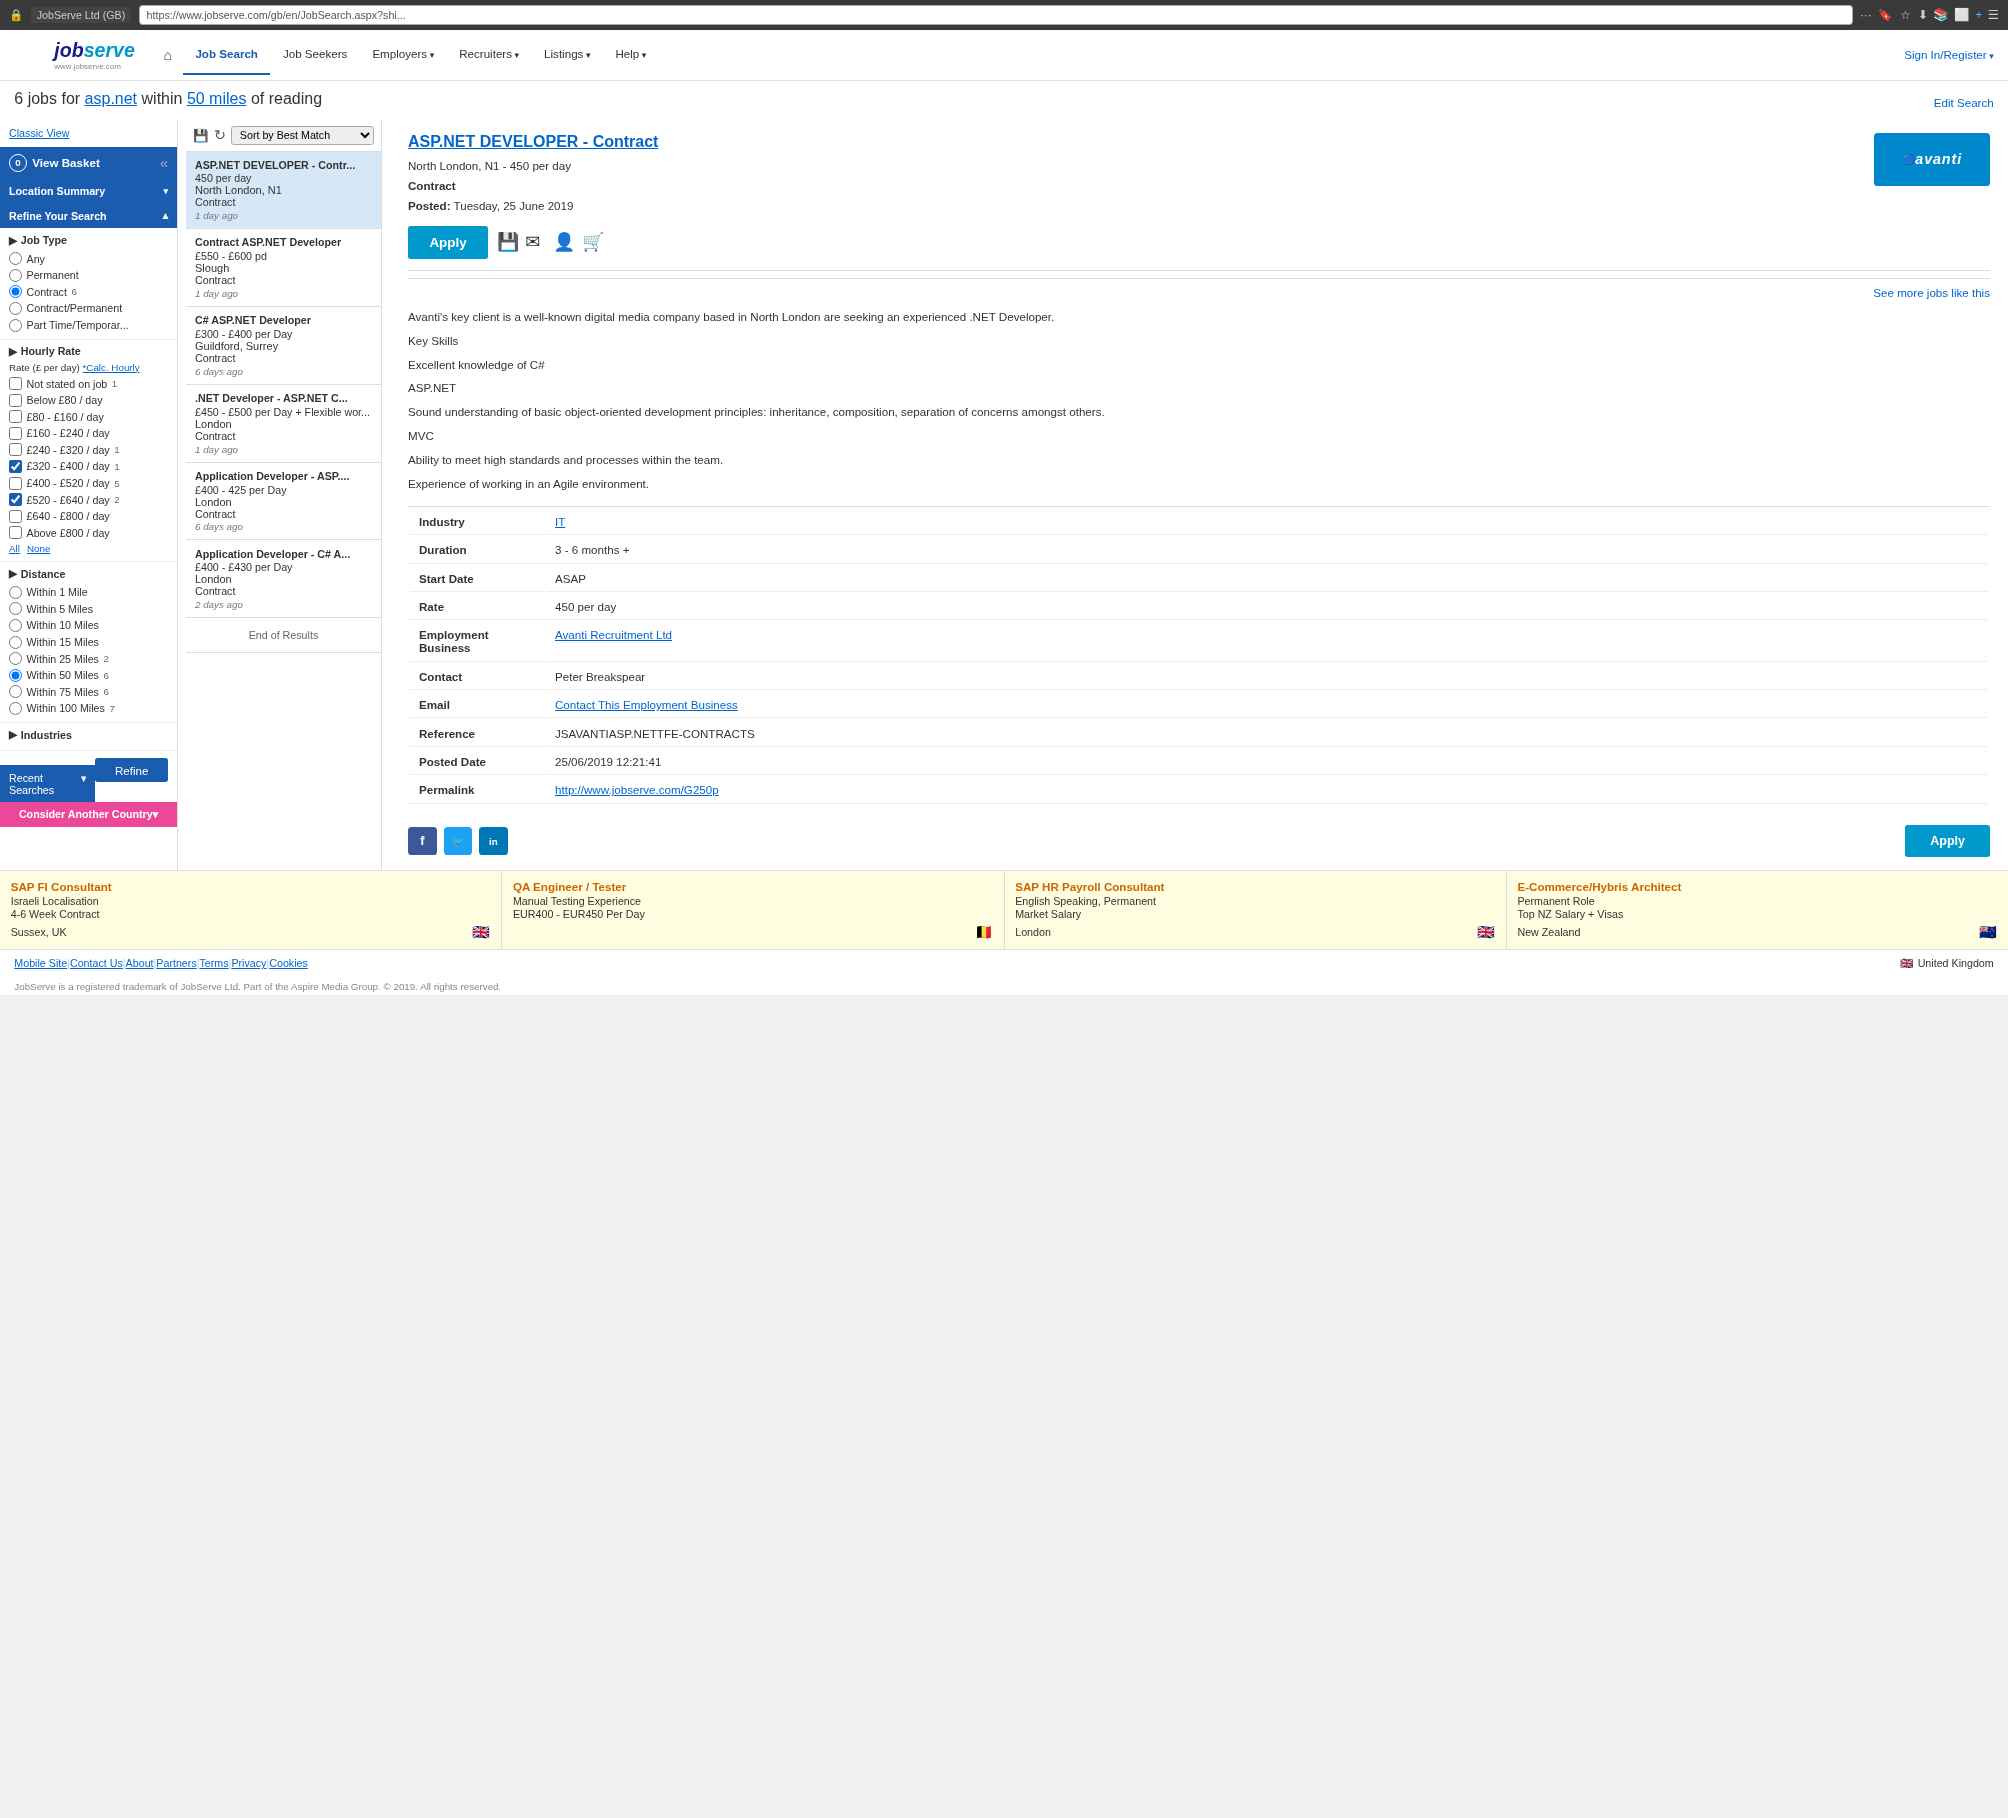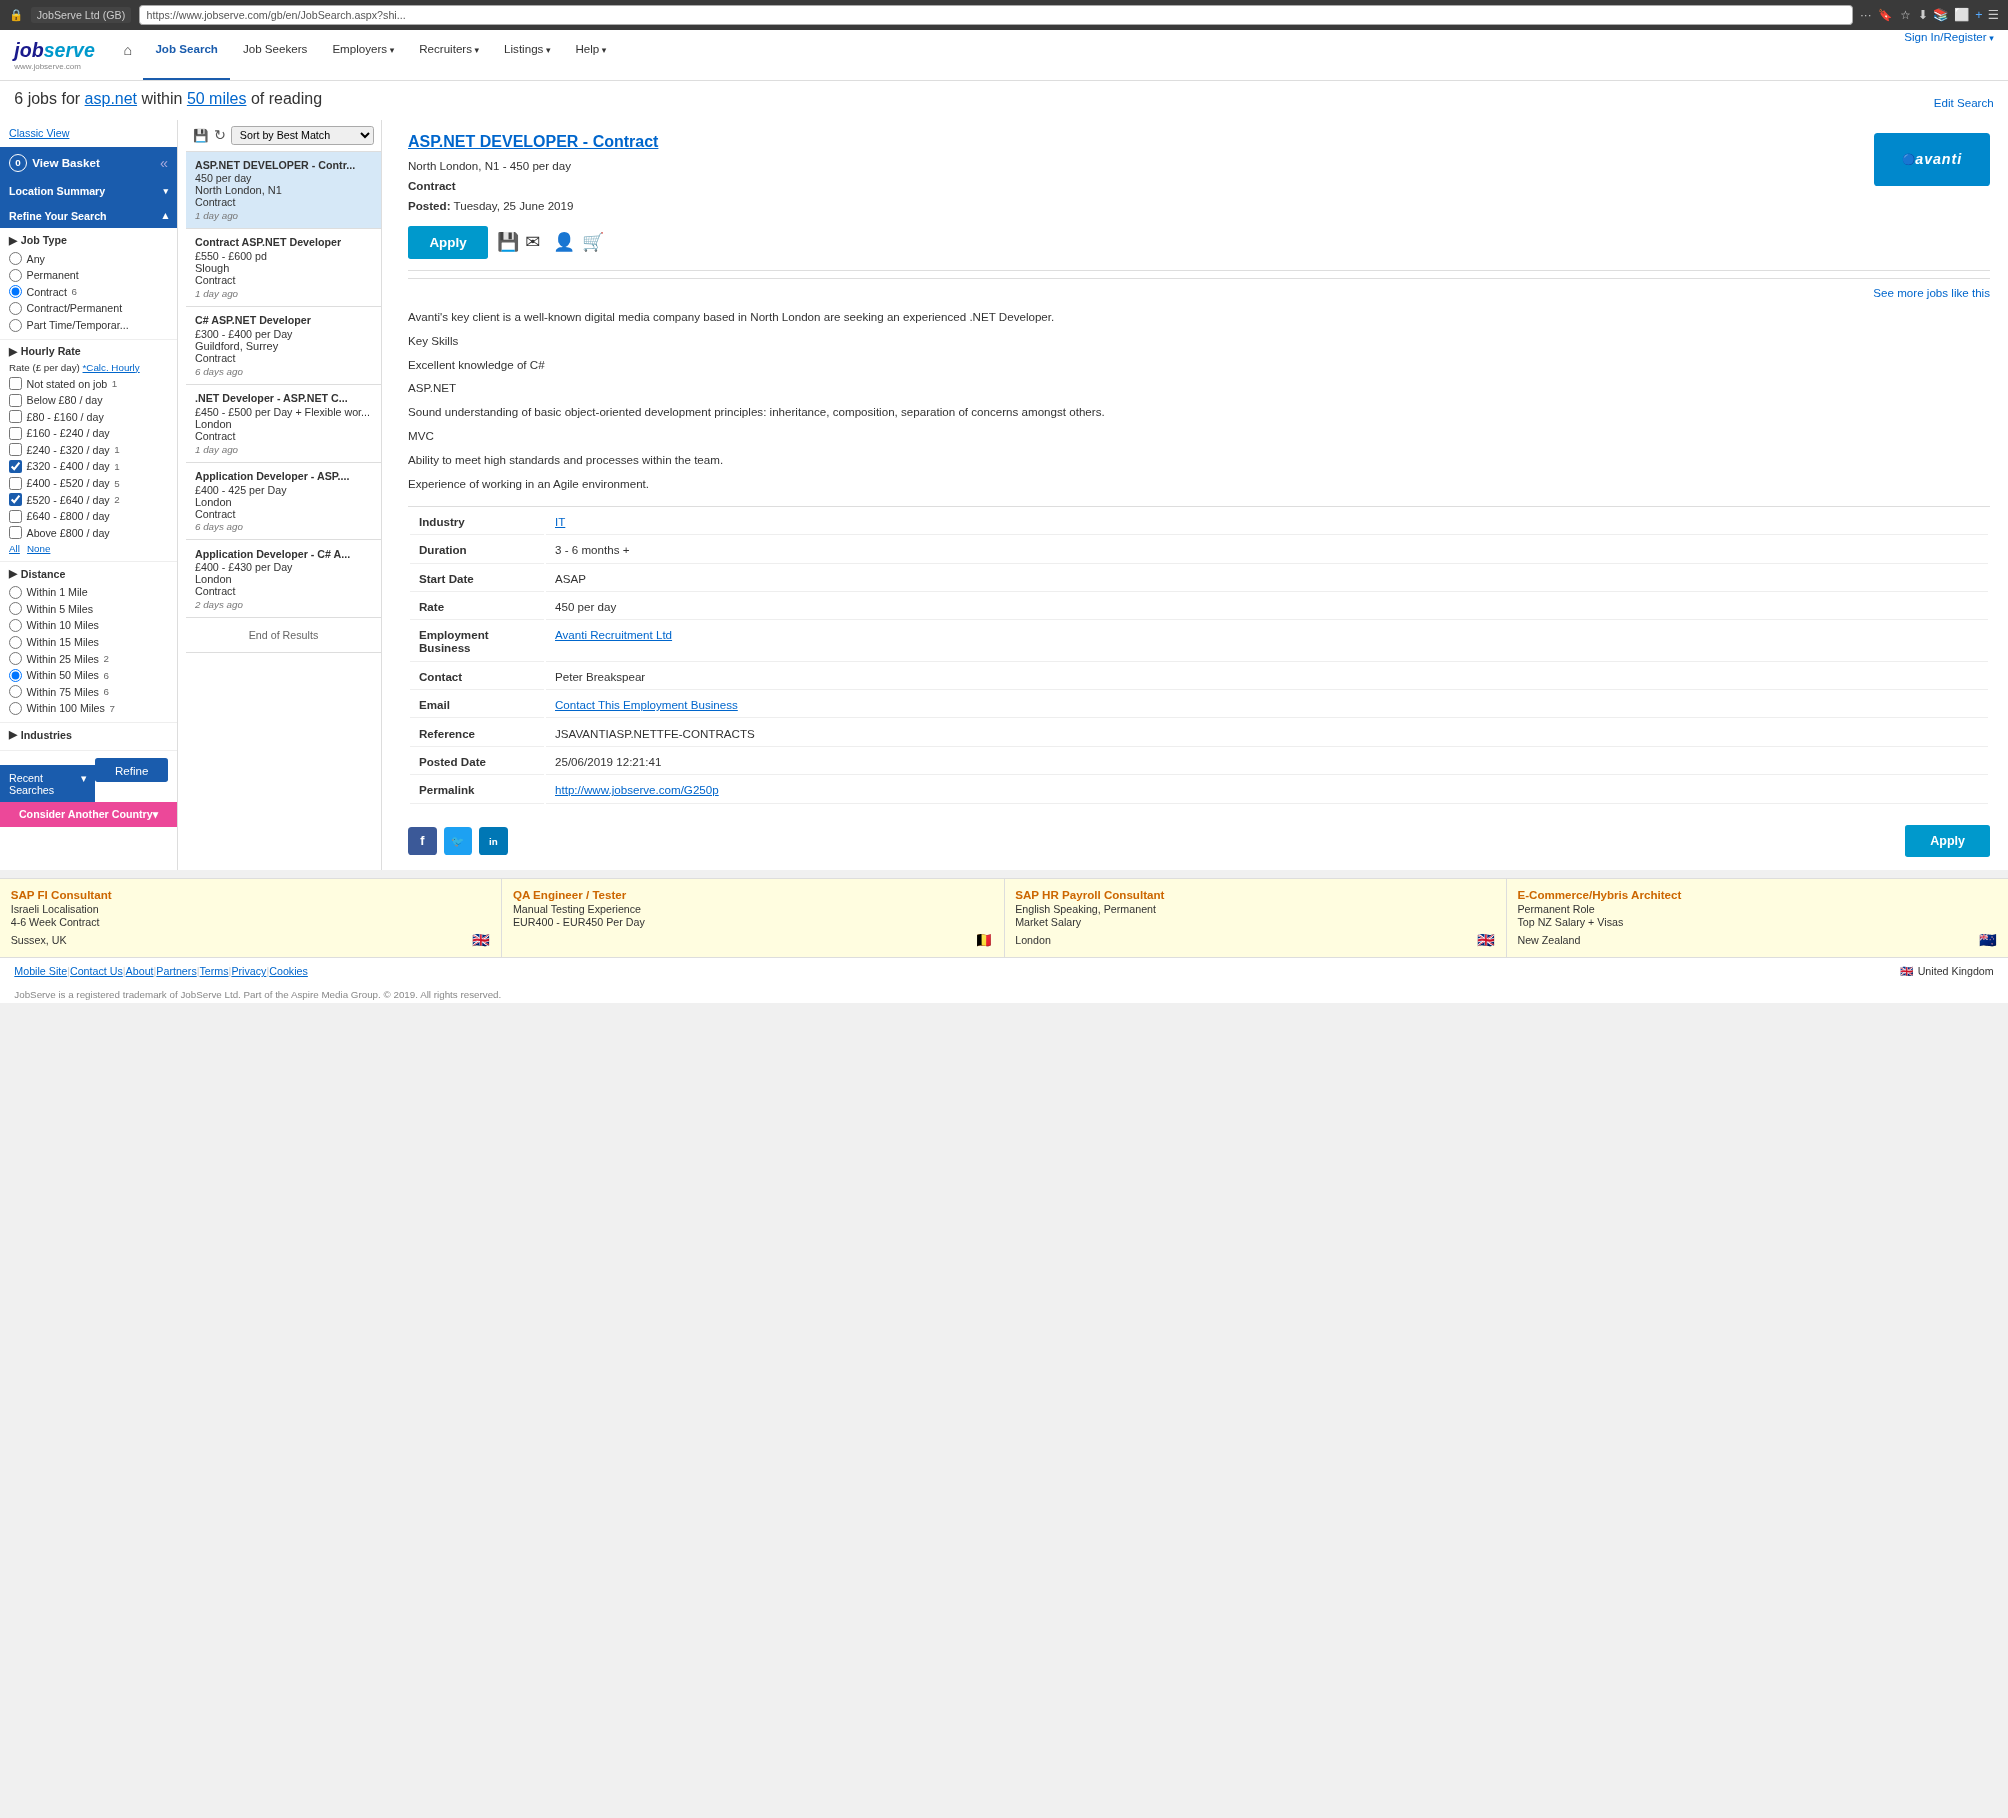--- a/index.html
+++ b/index.html
@@ -25,21 +25,23 @@
     .browser-icons { display: flex; gap: 5.3px; align-items: center; }
 
     
     .site-header {
       background: white;
       border-bottom: 0.9px solid #ddd;
       padding: 0 14.3px;
     }
     .nav-bar {
       display: flex;
+      align-items: center;
       gap: 0;
+      margin-left: 40px;
     }
     .logo-area {
       margin-right: 18px;
       padding: 9px 0;
     }
     .nav-home {
       padding: 12.5px 10.7px;
       color: #333;
       cursor: pointer;
       font-size: 14.3px;
@@ -286,21 +288,21 @@
       cursor: pointer;
       font-weight: bold;
     }
 
     
     .bottom-jobs-strip {
       display: flex;
       gap: 0;
       border-top: 1.8px solid #ddd;
       background: white;
-      margin-top: 8px;
+      margin-top: 0;
     }
     .bottom-job-card {
       flex: 1;
       padding: 9px 10.7px;
       border-right: 0.9px solid #ddd;
       background: #fffde0;
       font-size: 10.7px;
     }
     .bottom-job-card:last-child { border-right: none; }
     .bottom-job-title { color: #cc6600; font-weight: bold; font-size: 11.6px; cursor: pointer; margin-bottom: 2.7px; }

